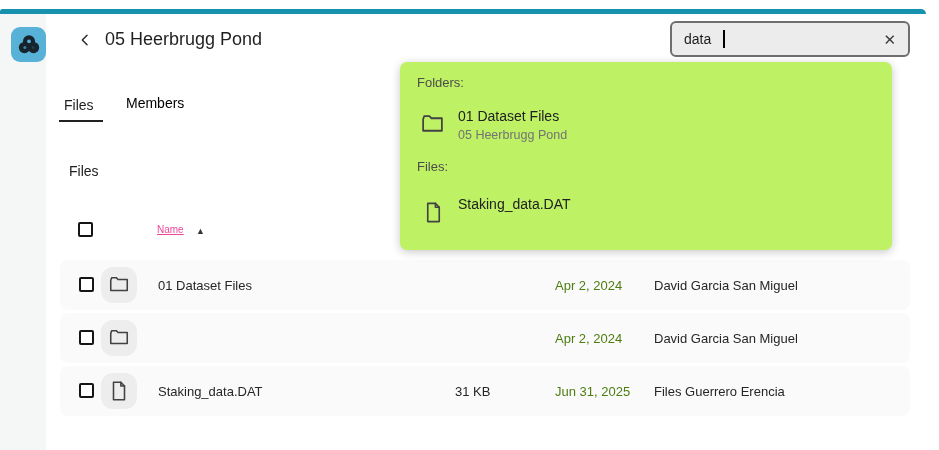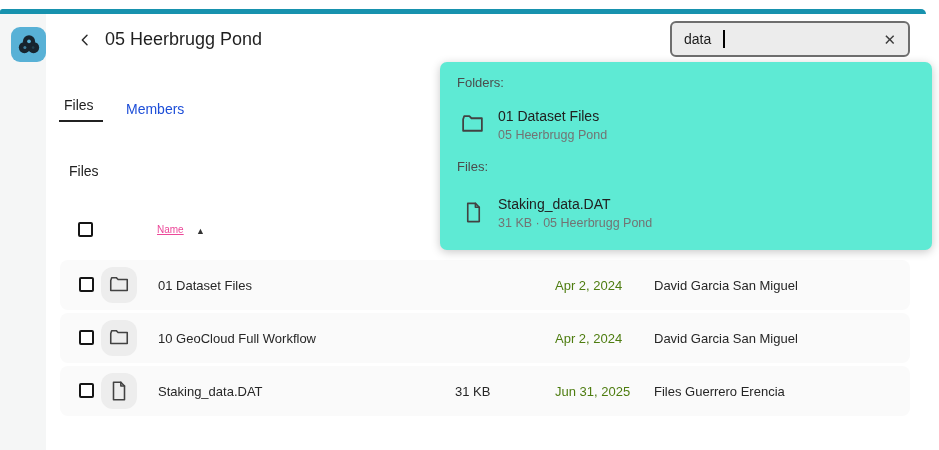--- a/index.html
+++ b/index.html
@@ -24,21 +24,21 @@
   
   .search-box { position:absolute; left:670px; top:14px; width:240px; height:36px;
     background:#ececec; border:2px solid #6e6e6e; border-radius:6px;
     display:flex; align-items:center; padding:0 12px;gap:11px; }
   .search-text { font-size:14px; color:#1c1c1c; }
   .caret { display:inline-block; width:1.5px; height:18px; background:#000; margin-left:1px; }
   .clear-btn { margin-left:auto; font-size:15px; color:#3c3c3c; cursor:pointer; line-height:1; }
 
   
   .tab-files { position:absolute; left:64px; top:90px; font-size:14px; font-weight:500; color:#1f1f1f; cursor:pointer; }
-  .tab-members { position:absolute; left:126px; top:94px; font-size:14px; color:#1d4ed8; cursor:pointer; }
+  .tab-members { position:absolute; left:126px; top:88px; font-size:14px; color:#000000; cursor:pointer; }
   .tab-underline { position:absolute; left:59px; top:113px; width:44px; height:2px; background:#212121; }
 
   
   .section-label { position:absolute; left:69px; top:156px; font-size:14px; color:#212121; }
 
   
   .checkbox { width:15px; height:15px; border:2px solid #151515; border-radius:2px; background:#fff; cursor:pointer; }
   .thead-check { position:absolute; left:78px; top:215px; }
   .thead-name { position:absolute; left:157px; top:217px; font-size:10px; color:#ec4899;text-decoration:underline; }
   .sort-arrow { position:absolute; left:196px; top:219px; font-size:9px; color:#333; }
@@ -48,21 +48,21 @@
   .row-1 { top:253px; } .row-2 { top:306px; } .row-3 { top:359px; }
   .row .checkbox { position:absolute; left:19px; top:17px; }
   .icon-chip { position:absolute; left:41px; top:7px; width:36px; height:36px; border-radius:12px;
     background:#ededed; display:flex; align-items:center; justify-content:center; }
   .cell-name { position:absolute; left:98px; top:18px; font-size:13px; color:#262626; }
   .cell-size { position:absolute; left:395px; top:18px; font-size:13px; color:#262626; }
   .cell-date { position:absolute; left:495px; top:18px; font-size:13px; color:#4d7c0f; }
   .cell-owner { position:absolute; left:594px; top:18px; font-size:13px; color:#262626; }
 
   
-  .dropdown { position:absolute; left:440px; top:55px; width:492px; height:188px; background:#5eead4;
+  .dropdown { position:absolute; left:400px; top:55px; width:492px; height:188px; background:#bef264;
     border-radius:7px; box-shadow:0 2px 10px rgba(0,0,0,0.22); }
   .dd-group-label { font-size:13px; color:#4c4c4c; }
   .dd-folders-label { position:absolute; left:17px; top:13px; }
   .dd-files-label { position:absolute; left:17px; top:97px; }
   .dd-item { position:absolute; left:0; width:492px; height:48px; cursor:pointer; }
   .dd-item-folder { top:40px; }
   .dd-item-file { top:128px; }
   .dd-icon { position:absolute; left:20px; top:10px; }
   .dd-title { position:absolute; left:58px; top:6px; font-size:14px; font-weight:500; color:#212121; }
   .dd-sub { position:absolute; left:58px; top:26px; font-size:12.5px; color:#737373; }
@@ -125,21 +125,20 @@
     <div class="cell-owner">David Garcia San Miguel</div>
   </div>
 
   <div class="row row-2">
     <div class="checkbox"></div>
     <div class="icon-chip">
       <svg class="oicon" width="22" height="22" viewBox="0 0 24 24">
         <path d="M3 7 v11 h18 v-12 h-10 l-2 -2 h-5 z"></path>
       </svg>
     </div>
-    <div class="cell-name">10 GeoCloud Full Workflow</div>
     <div class="cell-size"></div>
     <div class="cell-date">Apr 2, 2024</div>
     <div class="cell-owner">David Garcia San Miguel</div>
   </div>
 
   <div class="row row-3">
     <div class="checkbox"></div>
     <div class="icon-chip">
       <svg class="oicon" width="22" height="22" viewBox="0 0 24 24">
         <path d="M6 2.5 h8 l4 4 v15 h-12 z"></path>
@@ -164,17 +163,16 @@
     </div>
 
     <div class="dd-group-label dd-files-label">Files:</div>
 
     <div class="dd-item dd-item-file">
       <svg class="oicon dd-icon" width="23" height="25" viewBox="0 0 24 24" style="left:22px;">
         <path d="M6 2.5 h8 l4 4 v15 h-12 z"></path>
         <polyline points="14 2.5 14 6.5 18 6.5"></polyline>
       </svg>
       <div class="dd-title">Staking_data.DAT</div>
-      <div class="dd-sub">31 KB · 05 Heerbrugg Pond</div>
     </div>
   </div>
 
 </div>
 
 </body></html>

